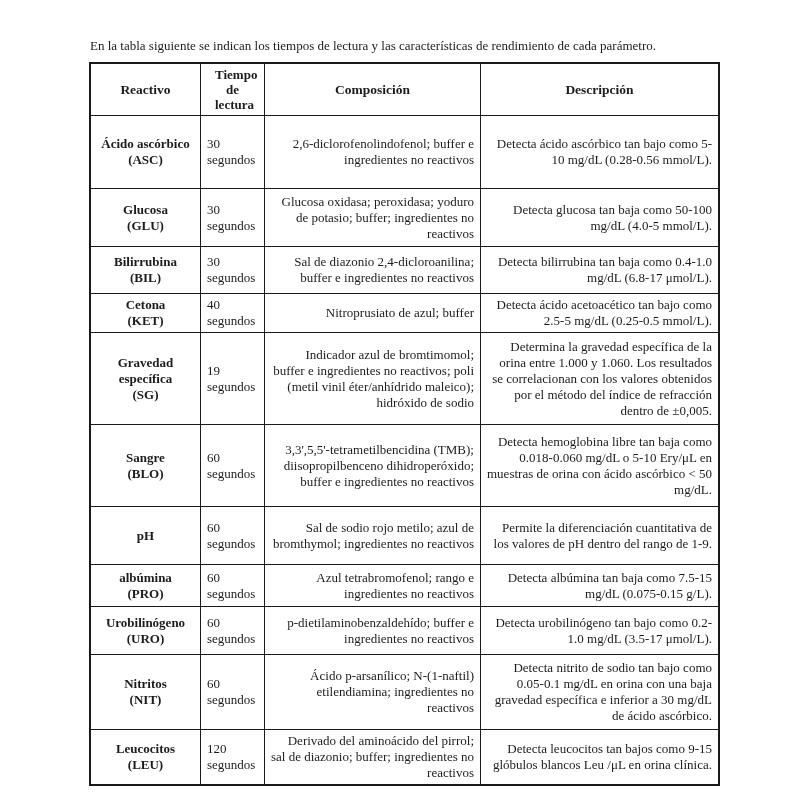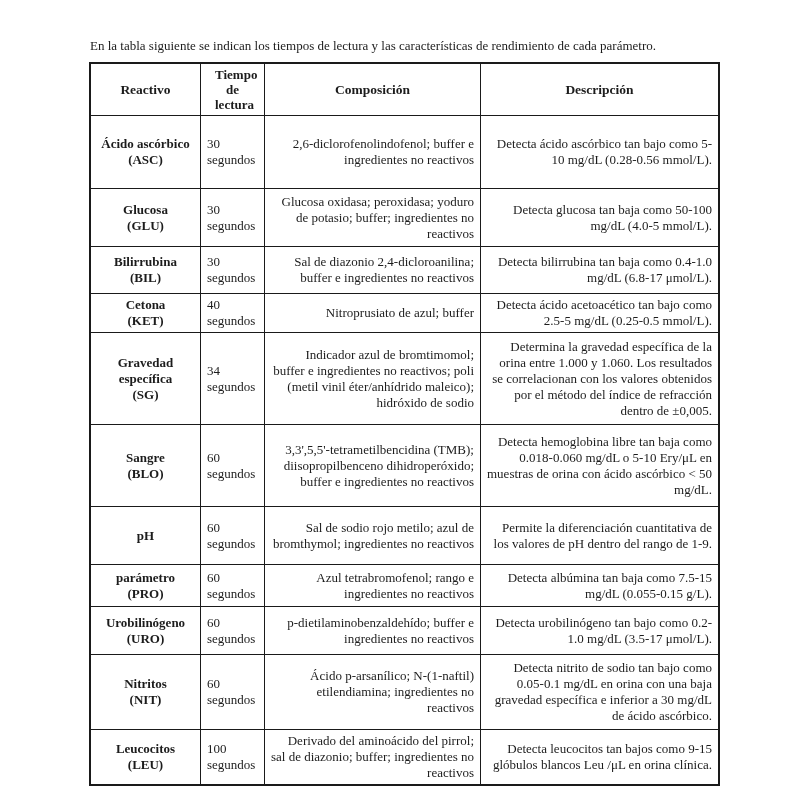--- a/index.html
+++ b/index.html
@@ -134,21 +134,21 @@
           </td>
           <td class="c-comp">Nitroprusiato de azul; buffer</td>
           <td class="c-desc">Detecta ácido acetoacético tan bajo como 2.5-5 mg/dL (0.25-0.5 mmol/L).</td>
         </tr>
         <tr style="height:92px">
           <td class="c-reactivo">
             <span class="r-name">Gravedad específica</span>
             <span class="r-code">(SG)</span>
           </td>
           <td class="c-tiempo">
-            <span class="t-val">34</span>
+            <span class="t-val">19</span>
             <span class="t-unit">segundos</span>
           </td>
           <td class="c-comp">Indicador azul de bromtimomol; buffer e ingredientes no reactivos; poli (metil vinil éter/anhídrido maleico); hidróxido de sodio</td>
           <td class="c-desc">Determina la gravedad específica de la orina entre 1.000 y 1.060. Los resultados se correlacionan con los valores obtenidos por el método del índice de refracción dentro de ±0,005.</td>
         </tr>
         <tr style="height:82px">
           <td class="c-reactivo">
             <span class="r-name">Sangre</span>
             <span class="r-code">(BLO)</span>
           </td>
@@ -166,29 +166,29 @@
           </td>
           <td class="c-tiempo">
             <span class="t-val">60</span>
             <span class="t-unit">segundos</span>
           </td>
           <td class="c-comp">Sal de sodio rojo metilo; azul de bromthymol; ingredientes no reactivos</td>
           <td class="c-desc">Permite la diferenciación cuantitativa de los valores de pH dentro del rango de 1-9.</td>
         </tr>
         <tr style="height:42px">
           <td class="c-reactivo">
-            <span class="r-name">parámetro</span>
+            <span class="r-name">albúmina</span>
             <span class="r-code">(PRO)</span>
           </td>
           <td class="c-tiempo">
             <span class="t-val">60</span>
             <span class="t-unit">segundos</span>
           </td>
           <td class="c-comp">Azul tetrabromofenol; rango e ingredientes no reactivos</td>
-          <td class="c-desc">Detecta albúmina tan baja como 7.5-15 mg/dL (0.055-0.15 g/L).</td>
+          <td class="c-desc">Detecta albúmina tan baja como 7.5-15 mg/dL (0.075-0.15 g/L).</td>
         </tr>
         <tr style="height:48px">
           <td class="c-reactivo">
             <span class="r-name">Urobilinógeno</span>
             <span class="r-code">(URO)</span>
           </td>
           <td class="c-tiempo">
             <span class="t-val">60</span>
             <span class="t-unit">segundos</span>
           </td>
@@ -206,21 +206,21 @@
           </td>
           <td class="c-comp">Ácido p-arsanílico; N-(1-naftil) etilendiamina; ingredientes no reactivos</td>
           <td class="c-desc">Detecta nitrito de sodio tan bajo como 0.05-0.1 mg/dL en orina con una baja gravedad específica e inferior a 30 mg/dL de ácido ascórbico.</td>
         </tr>
         <tr style="height:54px">
           <td class="c-reactivo">
             <span class="r-name">Leucocitos</span>
             <span class="r-code">(LEU)</span>
           </td>
           <td class="c-tiempo">
-            <span class="t-val">100</span>
+            <span class="t-val">120</span>
             <span class="t-unit">segundos</span>
           </td>
           <td class="c-comp">Derivado del aminoácido del pirrol; sal de diazonio; buffer; ingredientes no reactivos</td>
           <td class="c-desc">Detecta leucocitos tan bajos como 9-15 glóbulos blancos Leu /μL en orina clínica.</td>
         </tr>
       </tbody>
     </table>
 
   </div>
 </div>

